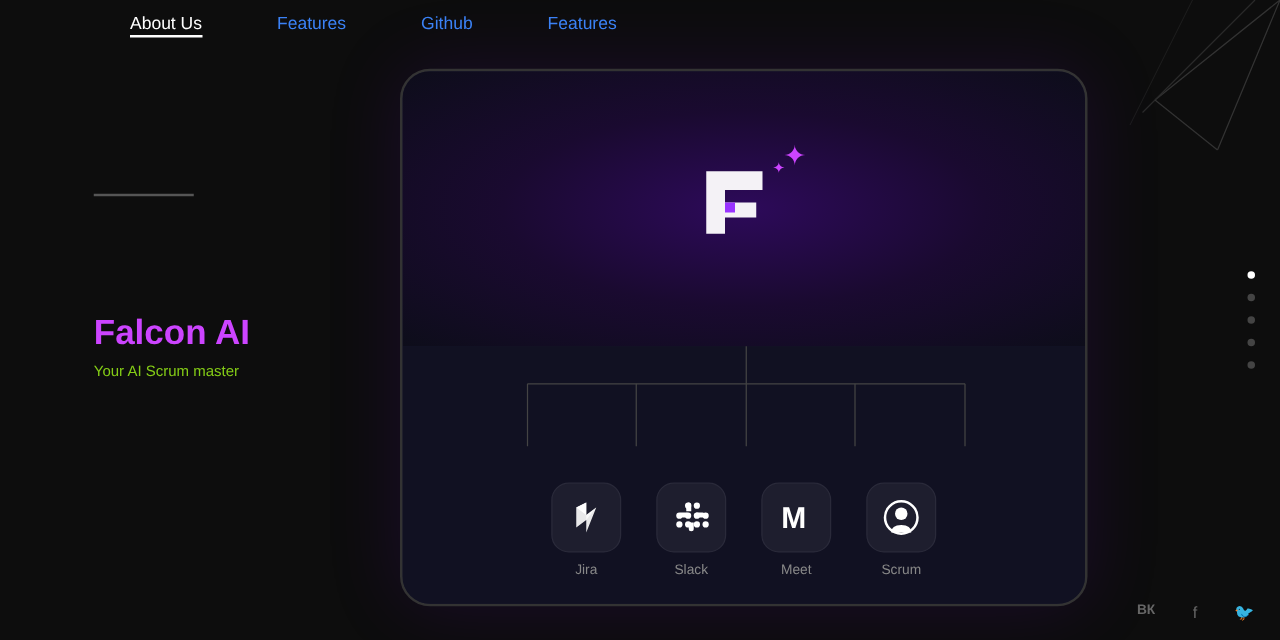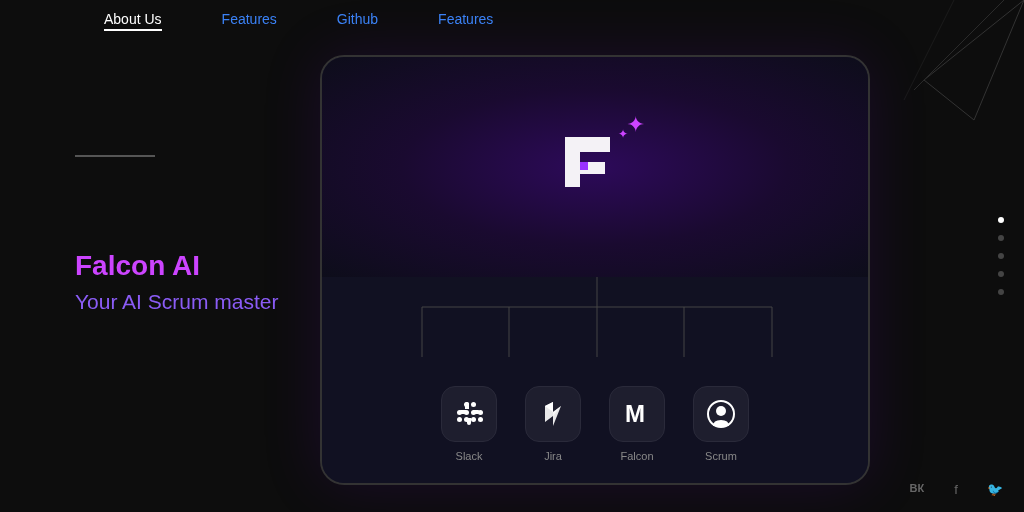--- a/index.html
+++ b/index.html
@@ -72,22 +72,22 @@
     }
 
     .hero-title {
       font-size: 28px;
       font-weight: 700;
       color: #cc44ff;
       margin-bottom: 8px;
     }
 
     .hero-subtitle {
-      font-size: 21px;
-      color: #8b5cf6;
+      font-size: 12px;
+      color: #84cc16;
       font-weight: 300;
     }
 
     
     .device-container {
       position: absolute;
       top: 55px;
       left: 320px;
       width: 550px;
       height: 430px;
@@ -304,20 +304,32 @@
         <line x1="275" y1="30" x2="275" y2="80" stroke="#444" stroke-width="1"></line>
         <line x1="362" y1="30" x2="362" y2="80" stroke="#444" stroke-width="1"></line>
         <line x1="450" y1="30" x2="450" y2="80" stroke="#444" stroke-width="1"></line>
       </svg>
 
       <div class="integrations-row">
 
         <div class="integration-item">
           <div class="integration-icon-wrap">
             <svg width="32" height="32" viewBox="0 0 32 32">
+
+              <path d="M8 8 L16 4 L16 14 L24 8 L16 28 L16 18 L8 24 Z" fill="white" opacity="0.9"></path>
+              <path d="M8 8 L16 4 L16 14 Z" fill="white"></path>
+              <path d="M24 8 L16 14 L16 18 Z" fill="white" opacity="0.7"></path>
+            </svg>
+          </div>
+          <span class="integration-label">Jira</span>
+        </div>
+
+        <div class="integration-item">
+          <div class="integration-icon-wrap">
+            <svg width="32" height="32" viewBox="0 0 32 32">
               <rect x="4" y="12" width="5" height="5" rx="2.5" fill="white"></rect>
               <rect x="4" y="19" width="5" height="5" rx="2.5" fill="white"></rect>
               <rect x="11" y="4" width="5" height="5" rx="2.5" fill="white"></rect>
               <rect x="11" y="12" width="5" height="5" rx="2.5" fill="white"></rect>
               <rect x="11" y="19" width="5" height="5" rx="2.5" fill="white"></rect>
               <rect x="18" y="12" width="5" height="5" rx="2.5" fill="white"></rect>
               <rect x="18" y="19" width="5" height="5" rx="2.5" fill="white"></rect>
               <rect x="18" y="4" width="5" height="5" rx="2.5" fill="white"></rect>
               <rect x="25" y="12" width="5" height="5" rx="2.5" fill="white"></rect>
               <rect x="25" y="19" width="5" height="5" rx="2.5" fill="white"></rect>
@@ -330,36 +342,24 @@
               </g>
             </svg>
           </div>
           <span class="integration-label">Slack</span>
         </div>
 
         <div class="integration-item">
           <div class="integration-icon-wrap">
             <svg width="32" height="32" viewBox="0 0 32 32">
 
-              <path d="M8 8 L16 4 L16 14 L24 8 L16 28 L16 18 L8 24 Z" fill="white" opacity="0.9"></path>
-              <path d="M8 8 L16 4 L16 14 Z" fill="white"></path>
-              <path d="M24 8 L16 14 L16 18 Z" fill="white" opacity="0.7"></path>
-            </svg>
-          </div>
-          <span class="integration-label">Jira</span>
-        </div>
-
-        <div class="integration-item">
-          <div class="integration-icon-wrap">
-            <svg width="32" height="32" viewBox="0 0 32 32">
-
               <text x="4" y="24" font-family="Arial" font-size="24" font-weight="bold" fill="white">M</text>
             </svg>
           </div>
-          <span class="integration-label">Falcon</span>
+          <span class="integration-label">Meet</span>
         </div>
 
 
         <div class="integration-item">
           <div class="integration-icon-wrap">
             <svg width="32" height="32" viewBox="0 0 32 32">
 
               <circle cx="16" cy="16" r="13" fill="none" stroke="white" stroke-width="2"></circle>
               <circle cx="16" cy="13" r="5" fill="white"></circle>
               <path d="M8 28 Q8 22 16 22 Q24 22 24 28" fill="white"></path>

